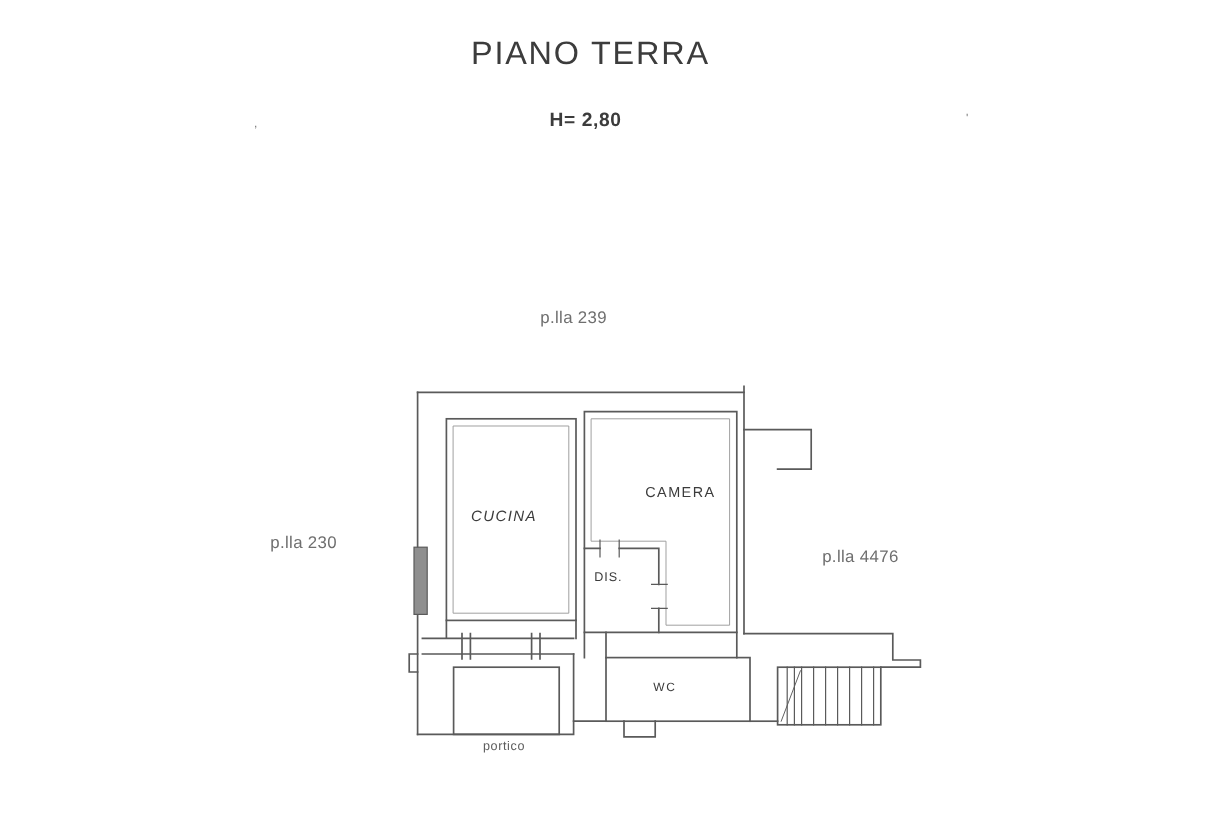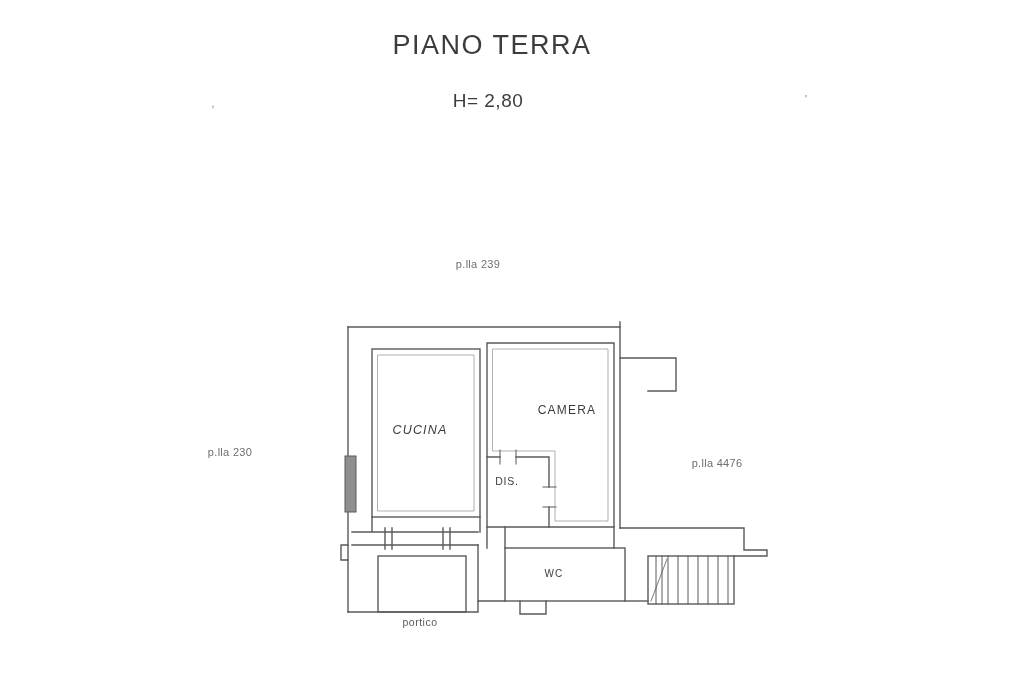--- a/index.html
+++ b/index.html
@@ -10,24 +10,24 @@
     overflow:hidden;
     font-family:"Liberation Sans", sans-serif;
     color:var(--text,#3a3a3a);
   }
   .abs{position:absolute;transform:translate(-50%,-50%);white-space:nowrap;}
   .title{
     font-size:27px;letter-spacing:1.5px;color:var(--text,#2f2f2f);
     font-weight:500;
   }
   .subtitle{
-    font-size:19px;font-weight:400;letter-spacing:0.5px;color:var(--text,#333);
+    font-size:16px;font-weight:700;letter-spacing:0.5px;color:var(--text,#333);
   }
   .parcel{
-    font-size:11px;color:var(--faint-text,#6f6f6f);letter-spacing:0.3px;
+    font-size:14px;color:var(--faint-text,#6f6f6f);letter-spacing:0.3px;
   }
   .room-label{
     color:var(--text,#4a4a4a);letter-spacing:1.2px;
   }
   .room-cucina{font-size:12.5px;}
   .room-camera{font-size:12px;}
   .room-dis{font-size:10.5px;letter-spacing:0.8px;}
   .room-wc{font-size:10px;}
   .room-portico{font-size:10.5px;letter-spacing:0.5px;color:#5c5c5c;margin-top:32px;}
   .scan-mark{font-size:10px;color:#777;}
@@ -43,21 +43,21 @@
 
 <div class="page">
 
   <div class="abs title" style="left:492px;top:45px;">PIANO TERRA</div>
   <div class="abs subtitle" style="left:488px;top:101px;">H= 2,80</div>
 
   <div class="abs scan-mark" style="left:213px;top:103px;">,</div>
   <div class="abs scan-mark" style="left:806px;top:99px;">'</div>
 
   <div class="abs parcel" style="left:478px;top:264px;">p.lla 239</div>
-  <div class="abs parcel" style="left:230px;top:452px;">p.lla 230</div>
+  <div class="abs parcel" style="left:253px;top:452px;">p.lla 230</div>
   <div class="abs parcel" style="left:717px;top:463px;">p.lla 4476</div>
 
   <svg class="plan" width="1024" height="682" viewBox="0 0 1024 682">
 
     <path d="M348 327 H620"></path>
     <path d="M620 322 V528"></path>
     <path d="M620 358 H676 V391 H648"></path>
     <path d="M348 327 V612"></path>
     <path d="M348 545 H341 V560 H348"></path>
     <path d="M348 612 H478 V601 H505"></path>

